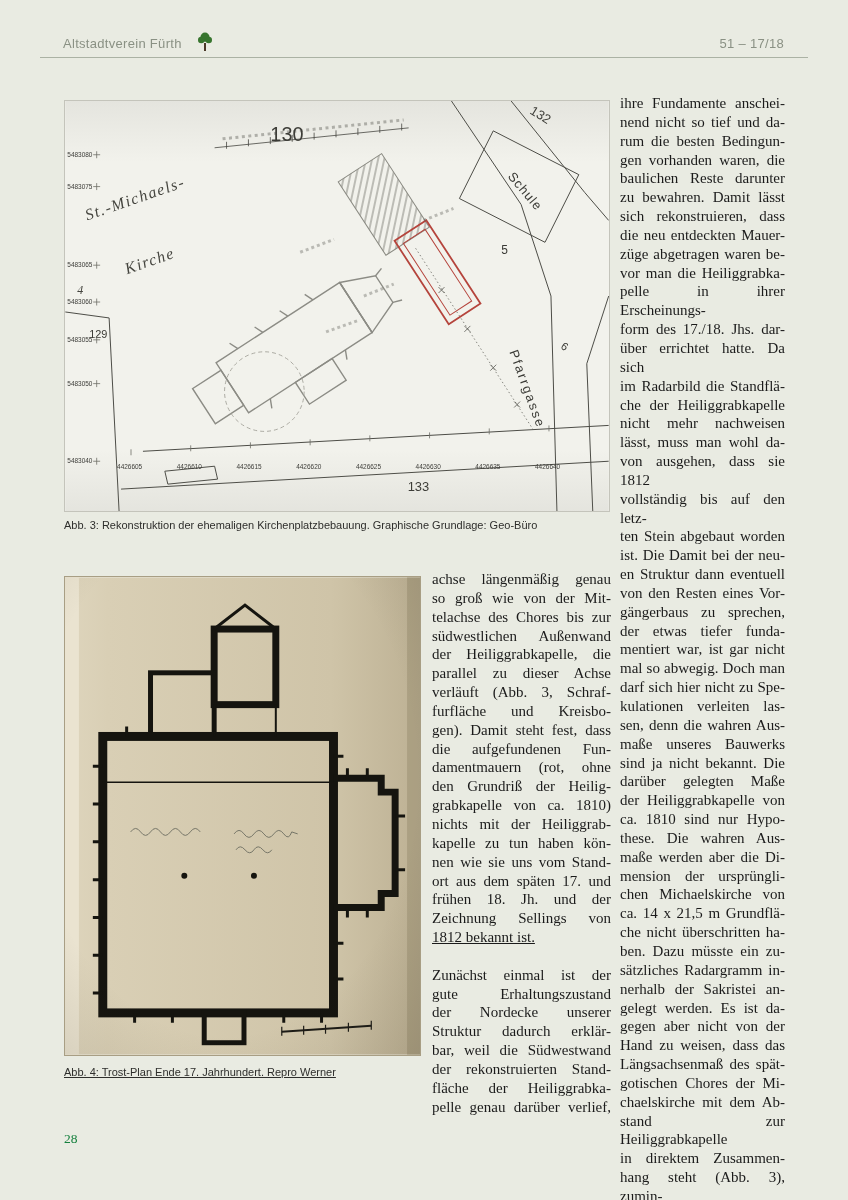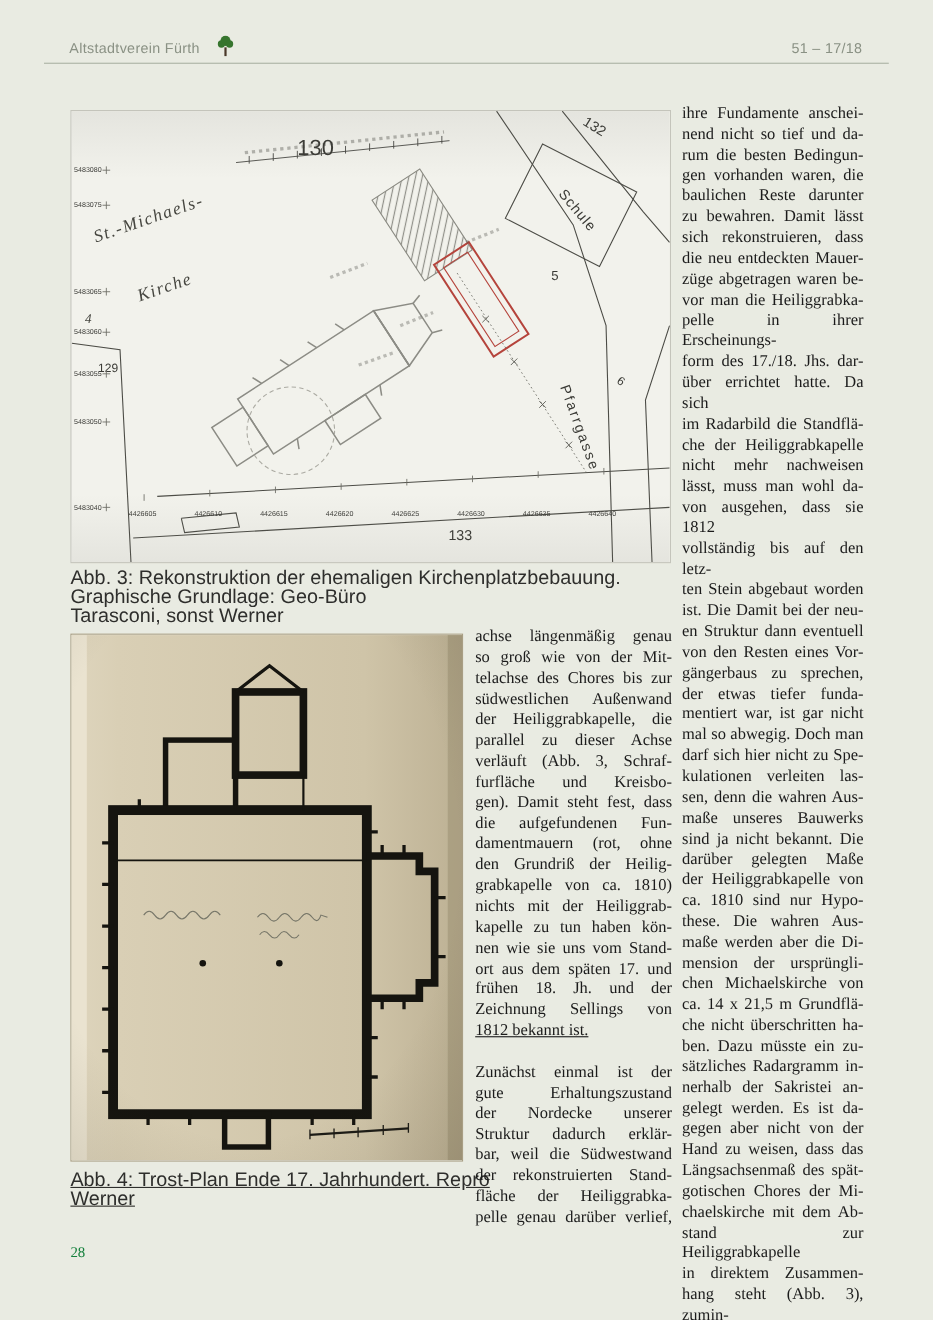--- a/index.html
+++ b/index.html
@@ -11,21 +11,21 @@
   .header-left { left:63px; top:36px; }
   .header-right { right:64px; top:36px; }
   .tree { left:197px; top:32px; width:16px; height:20px; }
   .header-rule { left:40px; top:57px; width:768px; height:1px; background:#abb2a4; }
 
   .fig { background:#f2f2ec; }
   .fig3 { left:64px; top:100px; width:546px; height:412px; border:1px solid #c4c4bb; }
   .fig4 { left:64px; top:576px; width:357px; height:480px; border:1px solid #a89e84; }
   .fig svg { display:block; width:100%; height:100%; }
 
-  .caption { font-family:"Liberation Sans", sans-serif; font-size:18px; line-height:17px; color:#2e2e2c; }
+  .caption { font-family:"Liberation Sans", sans-serif; font-size:11px; line-height:17px; color:#2e2e2c; }
   .caption3 { left:64px; top:517px; width:546px; }
   .caption4 { left:64px; top:1064px; width:400px;text-decoration:underline; }
 
   .textcol { font-size:15px; line-height:18.85px; color:#1b1b1b; }
   .mid   { left:432px; top:570px; width:179px; }
   .right { left:620px; top:94px;  width:165px; }
   .tline { text-align:justify; text-align-last:justify; }
   .tline.para-end { text-align-last:left;text-decoration:underline; }
   .tspacer { height:18.85px; }
 
@@ -152,21 +152,20 @@
     <text x="472" y="370">4426640</text>
   </g>
   <path stroke="#6e6e66" stroke-width="0.8" fill="none" d="M66 350v6 M126 346v6 M186 343v6 M246 340v6 M306 336v6 M366 333v6 M426 329v6 M486 326v6"></path>
 
   <rect x="0" y="0" width="546" height="412" fill="url(#shade)"></rect>
 </svg>
 </figure>
 
 <div class="abs caption caption3">
   <div>Abb. 3: Rekonstruktion der ehemaligen Kirchenplatzbebauung. Graphische Grundlage: Geo-Büro</div>
-  <div>Tarasconi, sonst Werner</div>
 </div>
 
 <figure class="abs fig fig4">
 <svg viewBox="0 0 357 480" xmlns="http://www.w3.org/2000/svg">
   <defs>
     <linearGradient id="paper" x1="0" y1="0" x2="1" y2="0">
       <stop offset="0" stop-color="#ded5bd"></stop>
       <stop offset="0.12" stop-color="#d9cfb5"></stop>
       <stop offset="0.75" stop-color="#cfc4a8"></stop>
       <stop offset="1" stop-color="#bdb194"></stop>

